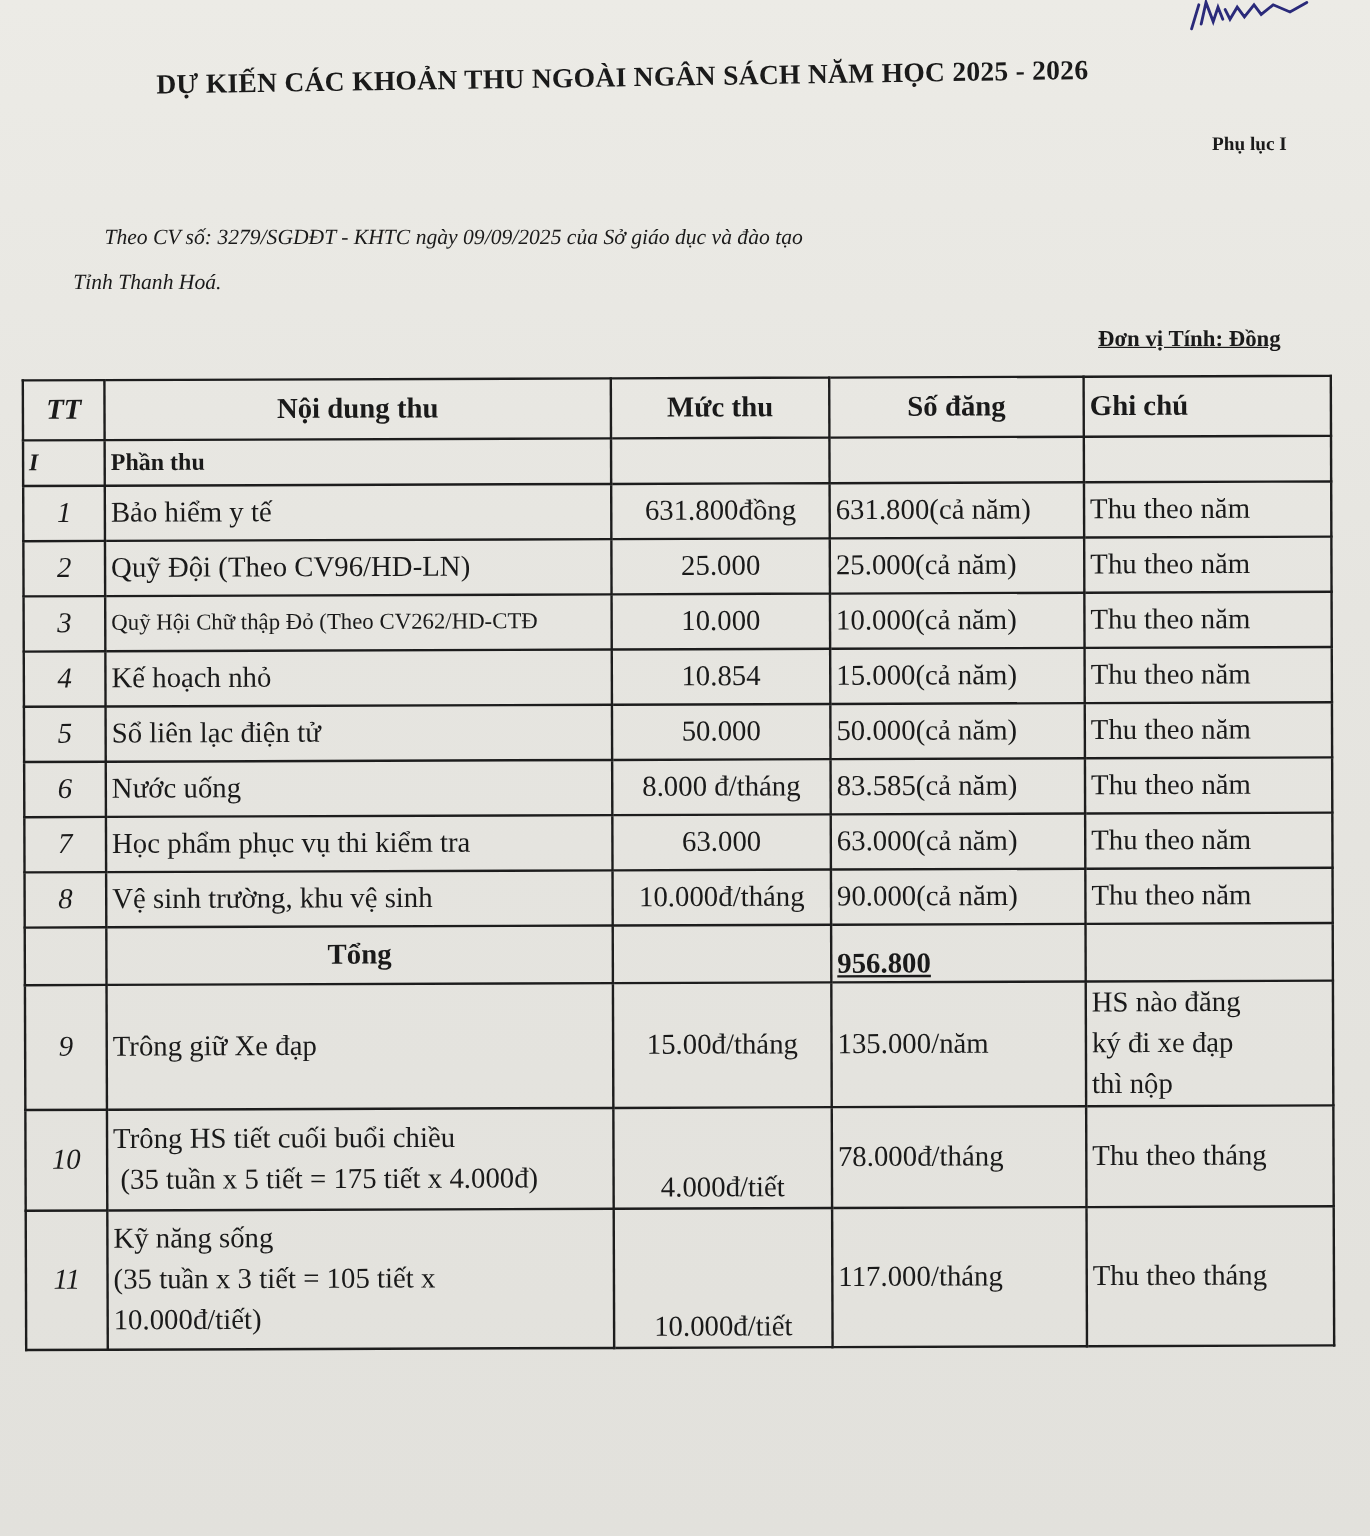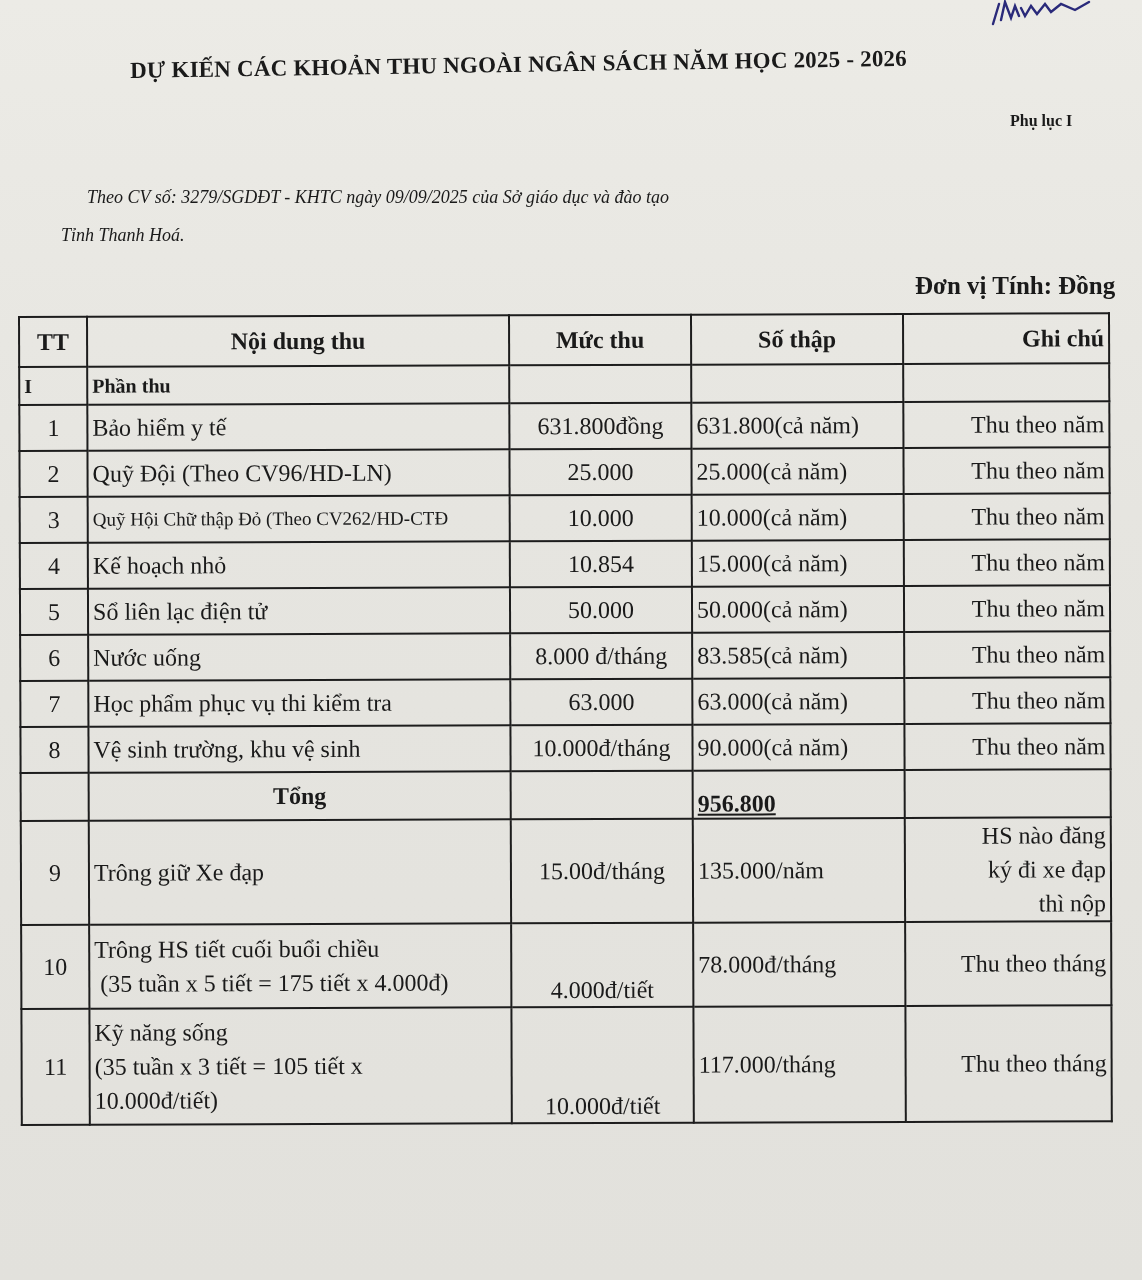--- a/index.html
+++ b/index.html
@@ -23,39 +23,39 @@
     position:absolute; left:1010px; top:112px;
     font-weight:bold; font-size:16px;
   }
   .ref {
     position:absolute; left:46px; top:178px; width:1060px;
     font-style:italic; font-size:18px; line-height:38px;margin-left:15px;
   }
   .ref .line1 { padding-left:26px; display:block; }
   .unit {
     position:absolute; left:915px; top:272px;
-    font-weight:bold; font-size:25px;
+    font-weight:bold; font-size:19px;text-decoration:underline;
   }
   table.fees {
     position:absolute; left:18px; top:316px;
     border-collapse:collapse;
     font-size:24px;
     transform: rotate(-0.2deg); transform-origin:left top;
   }
   table.fees td, table.fees th {
     border:2px solid #1d1d1d;
     padding:0 4px;
     vertical-align:middle;
   }
   table.fees th { font-weight:bold; font-size:24px; height:48px; }
-  .c-tt { width:58px; text-align:center; }
+  .c-tt { width:58px; text-align:center;font-style:italic; }
   .c-nd { width:412px; text-align:left; }
   .c-mt { width:172px; text-align:center;margin-left:37px; }
   .c-st { width:202px; }
-  .c-gc { width:196px; text-align:right; }
+  .c-gc { width:196px; text-align:left; }
   tr.sec td { height:36px; font-weight:bold; font-size:20px; }
   tr.sec td.c-tt { text-align:left; }
   tr.item td { height:44px; }
   tr.total td { height:46px; font-weight:bold; }
   tr.total td.c-nd { text-align:center; }
   tr.total td.c-st { vertical-align:bottom;text-decoration:underline; }
   .small { font-size:19px; white-space:nowrap; overflow:hidden; }
   tr.r9 td { height:102px; }
   tr.r10 td { height:80px; }
   tr.r11 td { height:112px; }
@@ -78,21 +78,21 @@
 </div>
 
 <div class="unit">Đơn vị Tính: Đồng</div>
 
 <table class="fees">
   <thead>
     <tr>
       <th class="c-tt">TT</th>
       <th class="c-nd" style="text-align:center">Nội dung thu</th>
       <th class="c-mt">Mức thu</th>
-      <th class="c-st" style="text-align:center">Số thập</th>
+      <th class="c-st" style="text-align:center">Số đăng</th>
       <th class="c-gc">Ghi chú</th>
     </tr>
   </thead>
   <tbody>
     <tr class="sec">
       <td class="c-tt">I</td>
       <td class="c-nd">Phần thu</td>
       <td class="c-mt"></td>
       <td class="c-st"></td>
       <td class="c-gc"></td>

